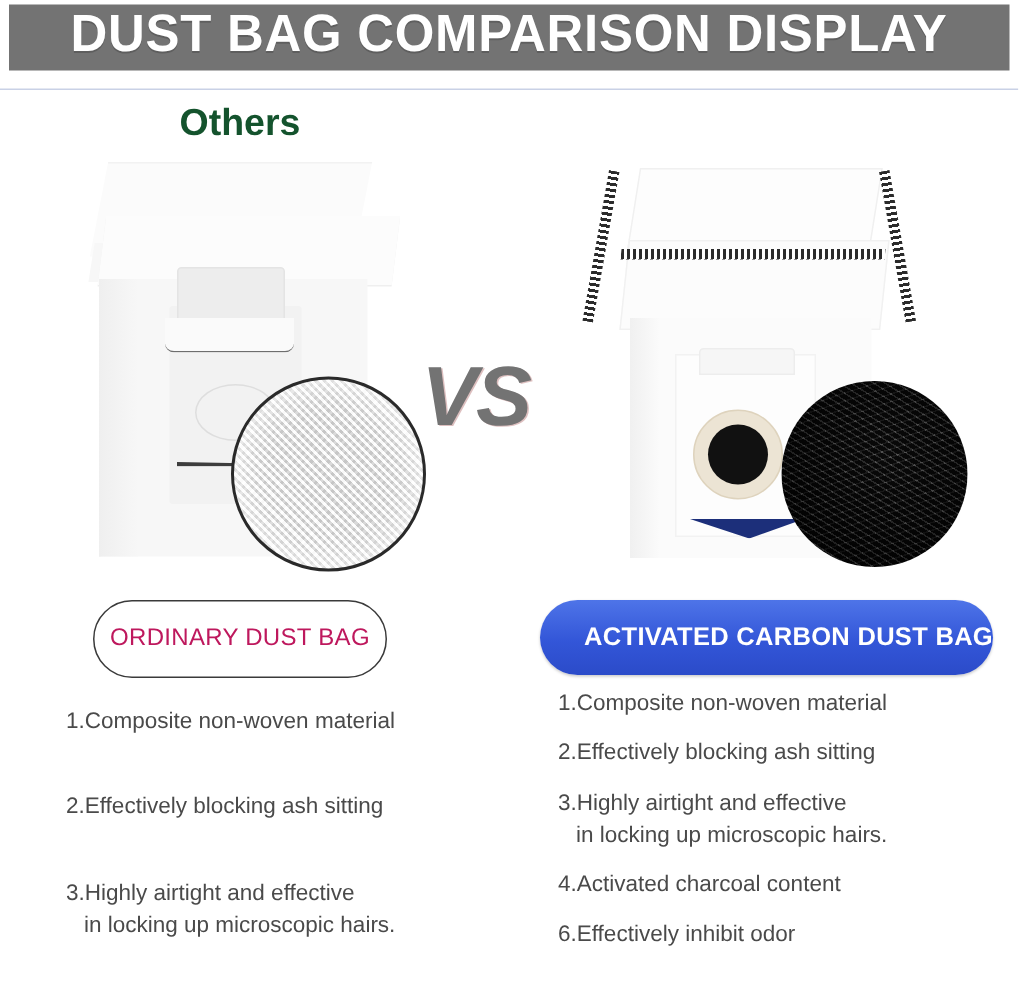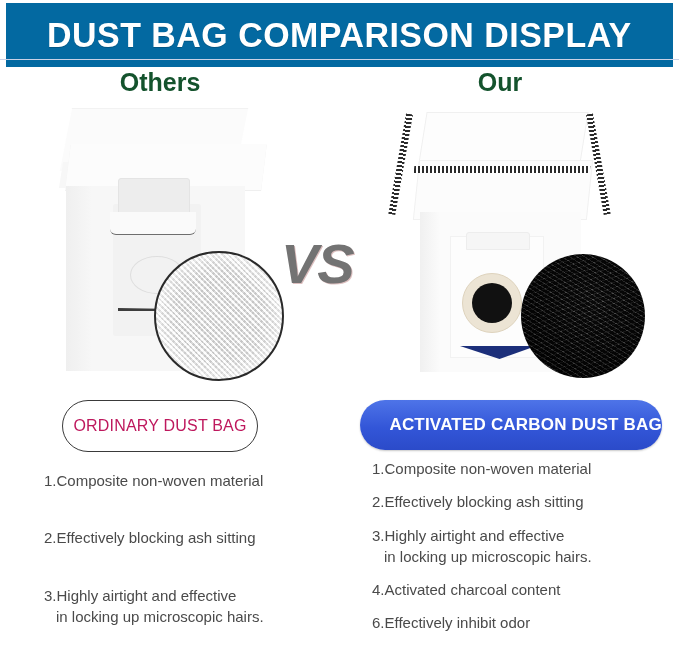--- a/index.html
+++ b/index.html
@@ -19,24 +19,23 @@
     background: #ffffff;
     overflow: hidden;
   }
 
   
   .banner {
     position: absolute;
     left: 6px;
     top: 3px;
     width: 667px;
-    height: 64px;
-    background: #0369a1;
+    height: 44px;
+    background: #737373;
     display: flex;
-    align-items: center;
     justify-content: center;
   }
   .banner-title {
     color: #ffffff;
     font-family: "Liberation Sans", sans-serif;
     font-weight: bold;
     font-size: 35px;
     letter-spacing: 0.5px;
     transform: scaleX(0.97);
     white-space: nowrap;
@@ -308,21 +307,20 @@
 <body>
 
 <div id="page">
 
   <div class="banner">
     <span class="banner-title">DUST BAG COMPARISON DISPLAY</span>
   </div>
   <div class="banner-underline"></div>
 
   <div class="col-heading left">Others</div>
-  <div class="col-heading right">Our</div>
 
   <div class="bag" id="bag-left">
     <div class="l-flap-top"></div>
     <div class="l-flap-mid"></div>
     <div class="l-lid"></div>
     <div class="l-body"></div>
     <div class="l-body-shadow"></div>
     <div class="l-panel"></div>
     <div class="l-tab"></div>
     <div class="l-notch"></div>

